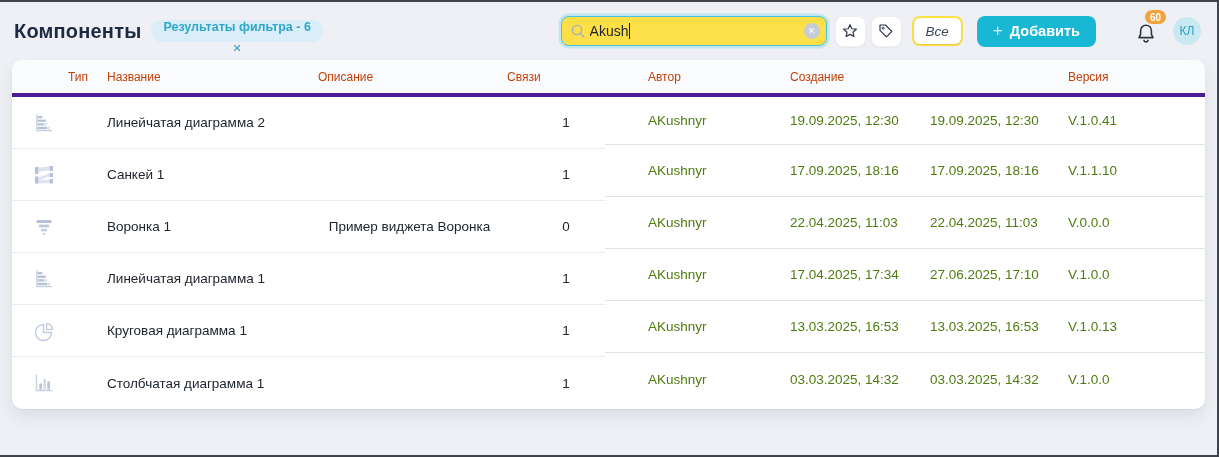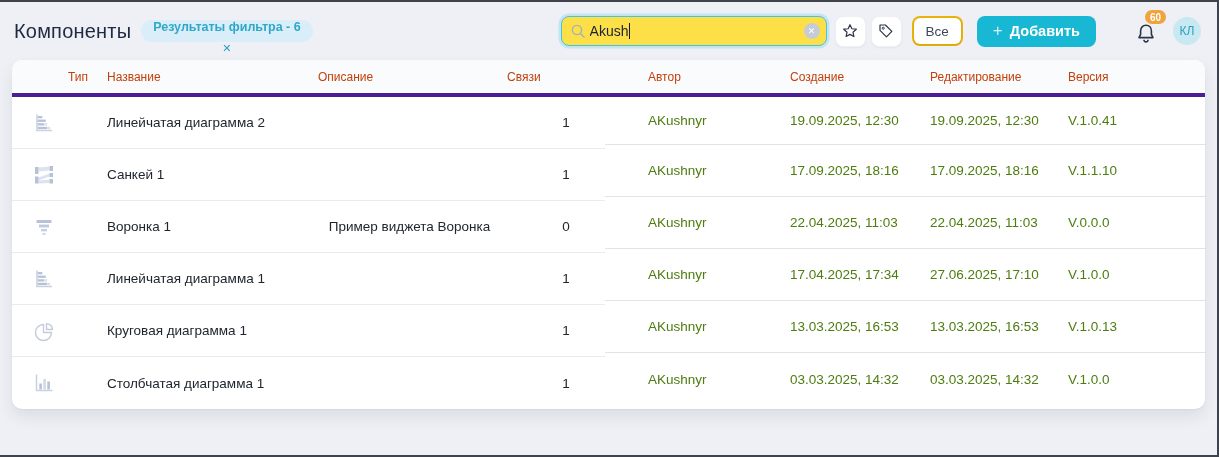--- a/index.html
+++ b/index.html
@@ -8,21 +8,21 @@
     font-family: "Liberation Sans", "DejaVu Sans", sans-serif;
     background:#eef0f5;
     overflow:hidden;
     border-top:2px solid #3f444c;
     border-right:2px solid #3f444c;
     border-bottom:2px solid #3f444c;
   }
 
   
   .topbar { height:58px; display:flex; align-items:center; padding:0 16px 0 14px; }
-  .page-title { font-size:20px; font-weight:400; color:#1e2942; letter-spacing:.2px; }
+  .page-title { font-size:20px; font-weight:700; color:#1e2942; letter-spacing:.2px; }
   .chip {
     margin-left:10px; height:22px; padding:0 12px; display:flex; align-items:center; gap:9px;
     background:#d9eef8; border-radius:11px; font-size:12.5px; color:#2fa7c9; font-weight:600;flex-direction:column;
   }
   .chip-close { cursor:pointer; font-size:11px; color:#2d9cbf; font-weight:700; line-height:1; }
   .spacer { flex:1; }
 
   .search { position:relative; width:266px; height:30px; }
   .search input {
     width:100%; height:100%; border-radius:8px; background:#fde047;
@@ -39,21 +39,21 @@
   }
 
   .icon-btn {
     width:31px; height:31px; background:#fff; border:1px solid #edeff3; border-radius:8px;
     display:flex; align-items:center; justify-content:center; cursor:pointer;
     box-shadow:0 1px 2px rgba(20,30,50,.05);
   }
   .icon-btn.star { margin-left:8px; }
   .icon-btn.tag  { margin-left:5px; }
 
-  .toggle { margin-left:10px; height:30px; background:#eab308; border-radius:8px; display:flex; align-items:center; padding:2px; }
+  .toggle { margin-left:10px; height:30px; background:#fde047; border-radius:8px; display:flex; align-items:center; padding:2px;font-style:italic; }
   .toggle .opt {
     height:26px; padding:0 12px; display:flex; align-items:center; border-radius:6px;
     font-size:13.5px; color:#5a6478; cursor:pointer; white-space:nowrap;
   }
   .toggle .opt.selected { background:#fff; color:#3d485e; box-shadow:0 1px 2px rgba(20,30,50,.1); }
 
   .add-btn {
     margin-left:14px; height:31px; padding:0 16px; border:none; border-radius:8px;
     background:#18b7d3; color:#fff; font-size:14.5px; font-weight:600;
     display:flex; align-items:center; gap:7px; cursor:pointer;
@@ -170,21 +170,20 @@
 
 <div class="card">
 
   <div class="thead">
     <div class="hl h0">Тип</div>
     <div class="hl h1">Название</div>
     <div class="hl h2">Описание</div>
     <div class="hl h3">Связи</div>
     <div class="hl h4">Автор</div>
     <div class="hl h5">Создание</div>
-    <div class="hl h6">Редактирование</div>
     <div class="hl h7">Версия</div>
   </div>
 
   <div class="tbody">
 
     <div class="tbody-left">
 
       <div class="trow-left">
         <div class="c-type">
           <svg class="type-icon" viewBox="0 0 24 24">

